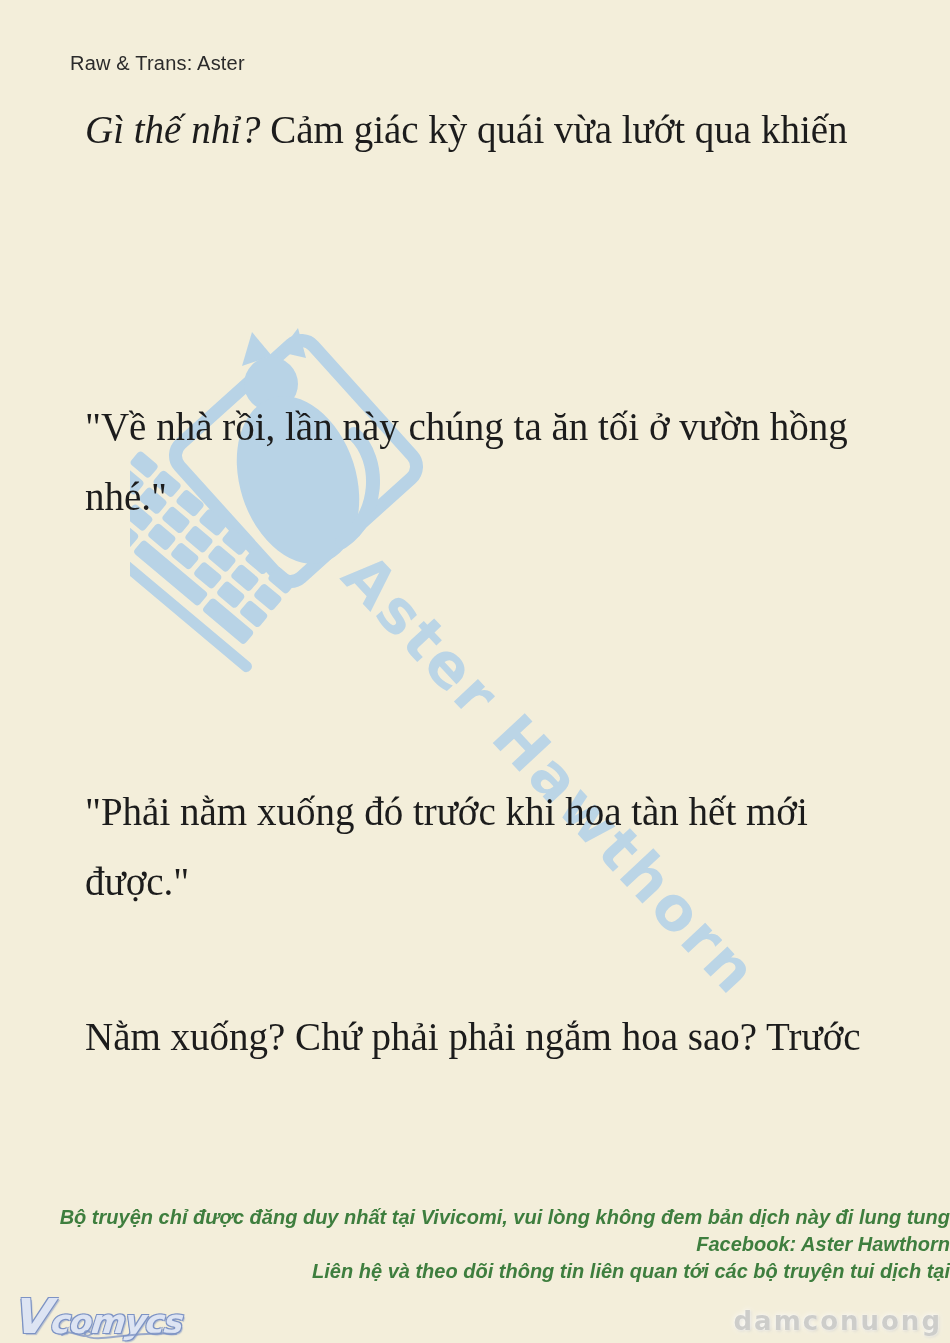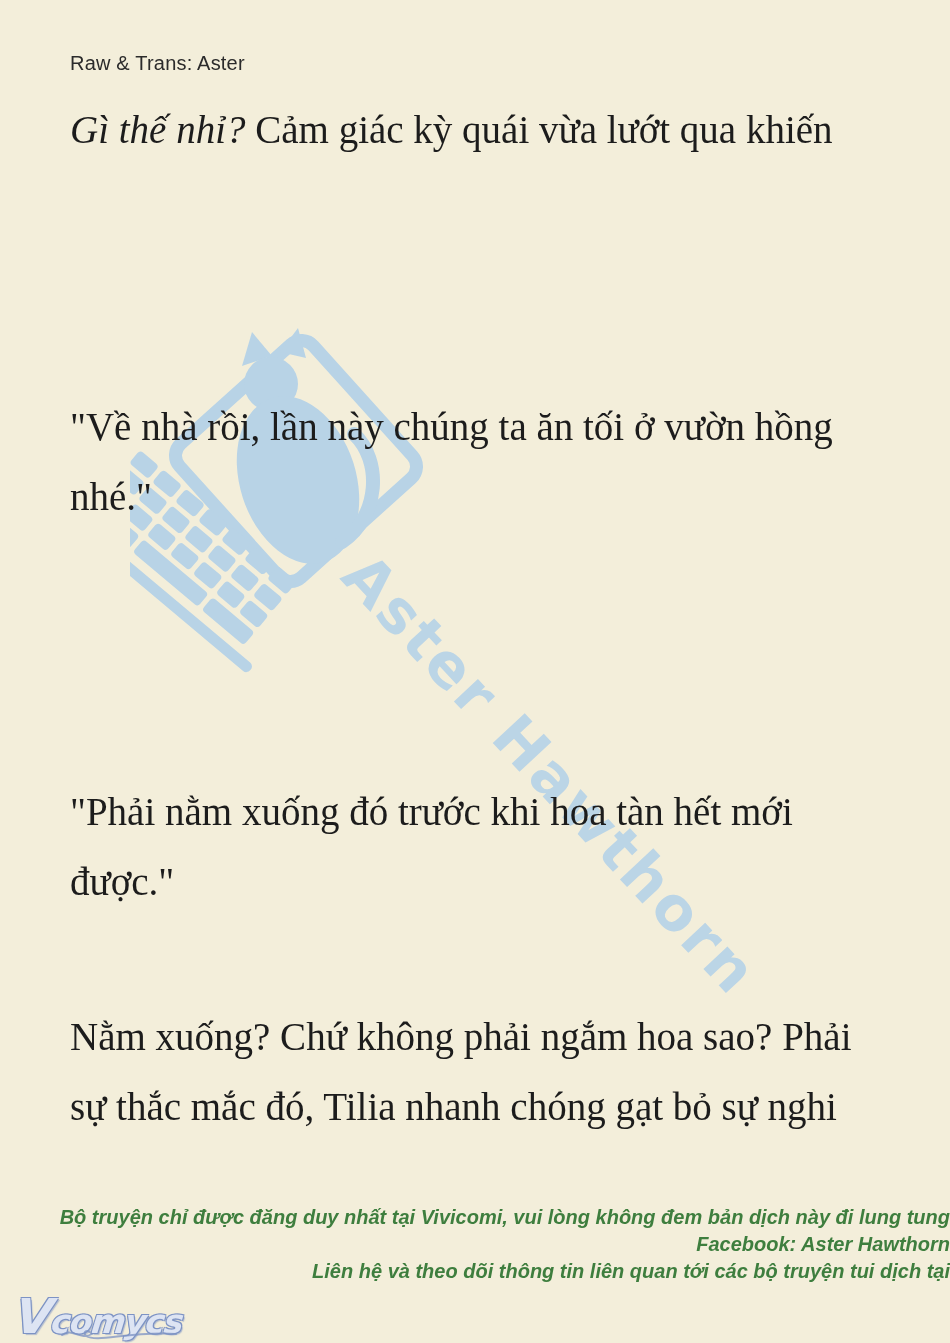--- a/index.html
+++ b/index.html
@@ -28,20 +28,21 @@
     white-space:nowrap;
   }
 
   
   .story { position:absolute; inset:0; z-index:2; }
   .para { position:absolute; left:70px; width:830px; }
   .tline {
     height:70px; line-height:70px;
     font-size:39px; color:var(--txt,#1c1c1c);
     white-space:nowrap;
+    margin-left:15px;
   }
   .tline .ital { font-style:italic; }
 
   
   .footer-notice {
     position:absolute; left:0; top:1204px; width:950px; z-index:3;
     text-align:right;
     font-family:"Liberation Sans", sans-serif;
     font-weight:bold; font-style:italic;
     font-size:20px; line-height:27px;
@@ -129,32 +130,32 @@
       </div>
       <div class="para" style="top: 392px;">
         <div class="tline"><span>"Về nhà rồi, lần này chúng ta ăn tối ở vườn hồng</span></div>
         <div class="tline"><span>nhé."</span></div>
       </div>
       <div class="para" style="top: 777px;">
         <div class="tline"><span>"Phải nằm xuống đó trước khi hoa tàn hết mới</span></div>
         <div class="tline"><span>được."</span></div>
       </div>
       <div class="para" style="top: 1002px;">
-        <div class="tline"><span>Nằm xuống? Chứ không phải ngắm hoa sao? Phải</span></div>
-        <div class="tline"><span>sự thắc mắc đó, Tilia nhanh chóng gạt bỏ sự nghi</span></div>
+        <div class="tline"><span>Nằm xuống? Chứ phải phải ngắm hoa sao? Trước</span></div>
       </div>
     </div>
 
   <div class="footer-notice" id="footer-notice">
       <div>Bộ truyện chỉ được đăng duy nhất tại Vivicomi, vui lòng không đem bản dịch này đi lung tung</div>
       <div>Facebook: Aster Hawthorn</div>
       <div>Liên hệ và theo dõi thông tin liên quan tới các bộ truyện tui dịch tại</div>
     </div>
 
   <div class="vcomycs">
     <span class="v-cap">V</span><span class="v-rest">comycs</span>
   </div>
   <svg class="logo-flourish" width="120" height="18" viewBox="0 0 120 18">
     <path d="M4 10 C 14 2, 22 16, 34 9 C 30 4, 24 6, 28 11 C 40 18, 70 6, 118 9" fill="none" stroke="currentColor" stroke-width="2" stroke-linecap="round"></path>
   </svg>
 
+  <div class="damconuong">damconuong</div>
 
 </div>
 
 </body></html>

